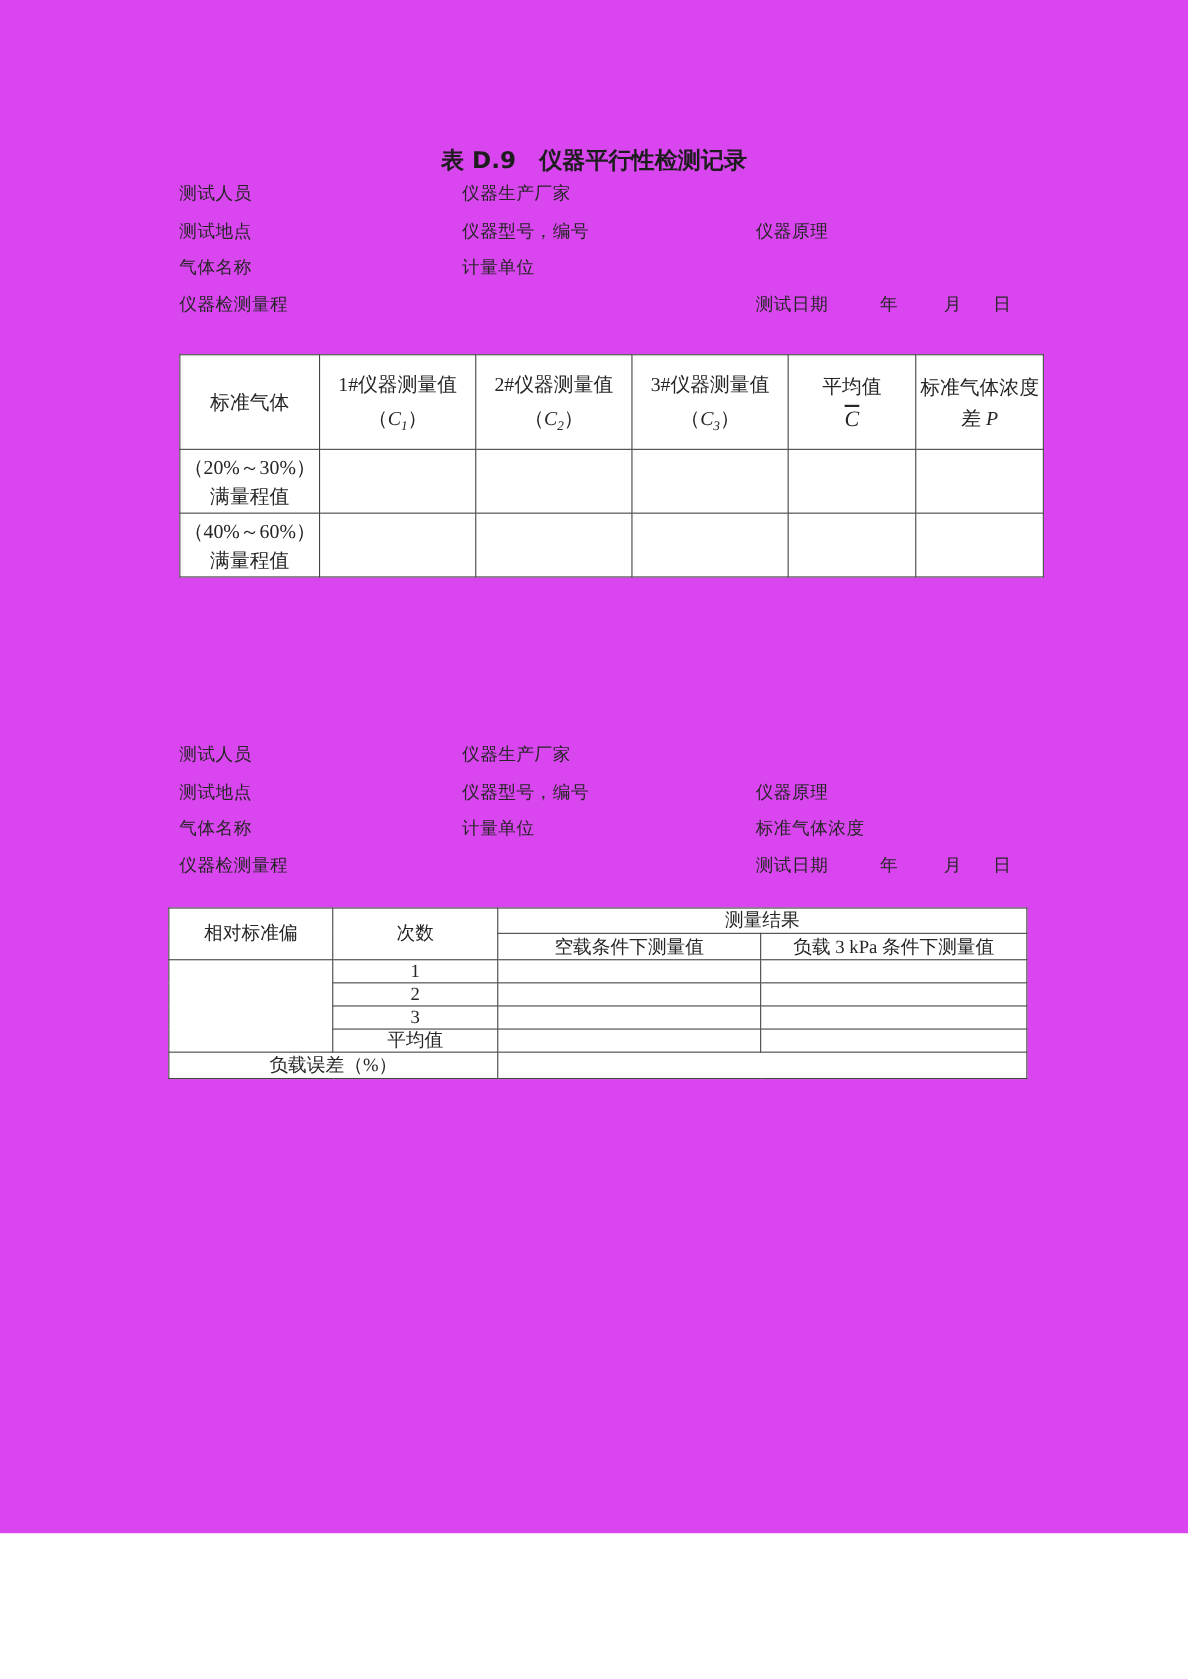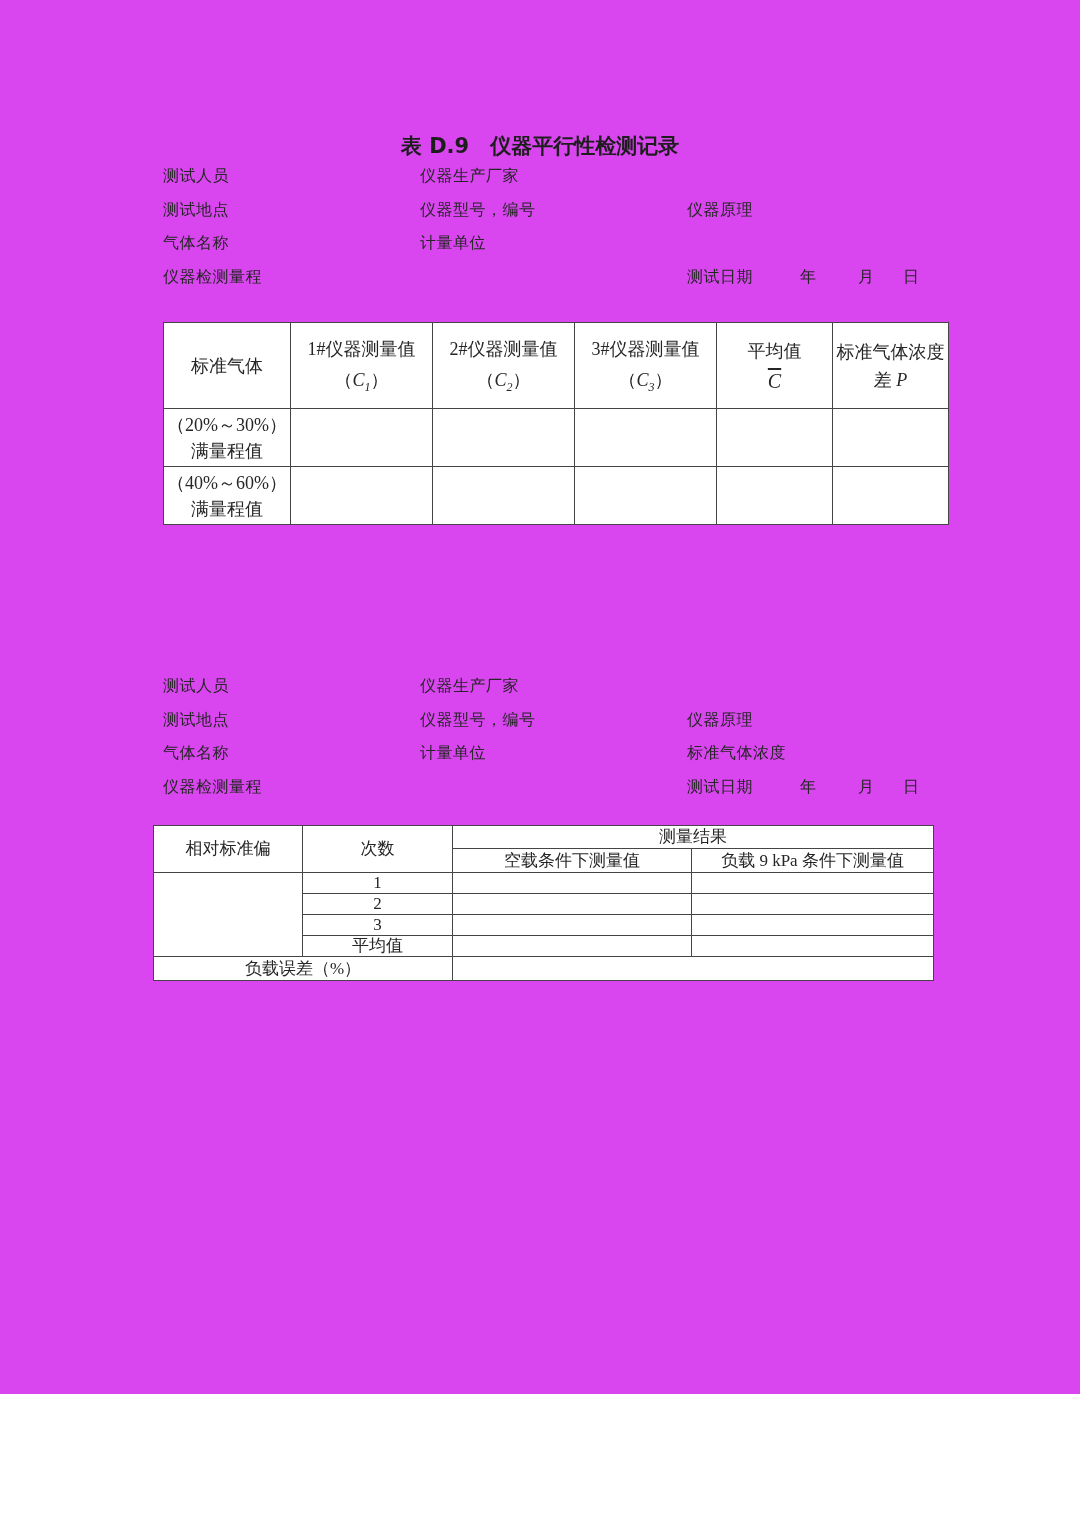--- a/index.html
+++ b/index.html
@@ -171,21 +171,21 @@
         <col style="width:242px">
     </colgroup>
     <tbody>
         <tr class="h1">
       <td rowspan="2">相对标准偏</td>
       <td rowspan="2">次数</td>
       <td colspan="2">测量结果</td>
     </tr>
     <tr class="h2">
       <td>空载条件下测量值</td>
-      <td>负载 9 kPa 条件下测量值</td>
+      <td>负载 3 kPa 条件下测量值</td>
     </tr>
     <tr>
       <td rowspan="4"></td>
       <td>1</td>
       <td></td>
       <td></td>
     </tr>
     <tr>
       <td>2</td>
       <td></td>

